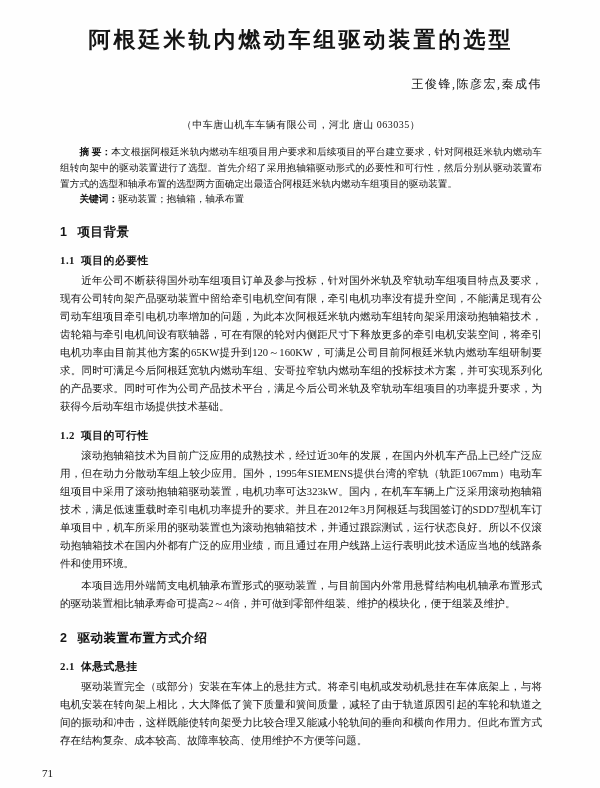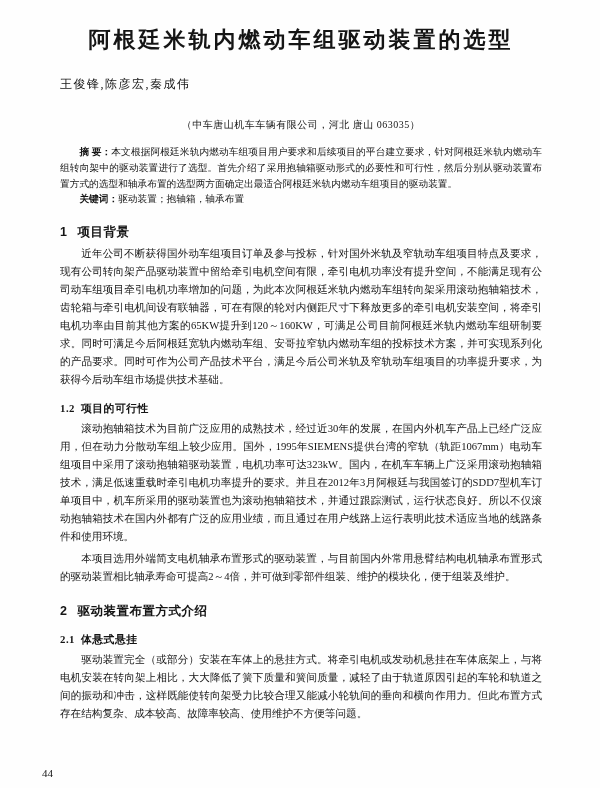--- a/index.html
+++ b/index.html
@@ -24,21 +24,21 @@
   .title {
     margin: 0;
     text-align: center;
     font-size: 22px;
     font-weight: bold;
     letter-spacing: 3px;
     font-family: "Liberation Sans", "DejaVu Sans", sans-serif;
   }
   .authors {
     margin-top: 21px;
-    text-align: left;
+    text-align: right;
     font-size: 12px;
     letter-spacing: 1.5px;
   }
   .affiliation {
     margin-top: 25px;
     text-align: center;
     font-size: 10px;
     letter-spacing: 0.5px;
   }
   .abstract {
@@ -104,34 +104,37 @@
     </div>
 
     <div class="keywords">
       <span class="label">关键词：</span><span>驱动装置；抱轴箱，轴承布置</span>
     </div>
 
     <h2 class="sec-heading">
       <span class="num">1</span><span>项目背景</span>
     </h2>
 
+    <h3 class="subsec-heading">
+      <span class="num">1.1</span><span>项目的必要性</span>
+    </h3>
     <p class="para">近年公司不断获得国外动车组项目订单及参与投标，针对国外米轨及窄轨动车组项目特点及要求，现有公司转向架产品驱动装置中留给牵引电机空间有限，牵引电机功率没有提升空间，不能满足现有公司动车组项目牵引电机功率增加的问题，为此本次阿根廷米轨内燃动车组转向架采用滚动抱轴箱技术，齿轮箱与牵引电机间设有联轴器，可在有限的轮对内侧距尺寸下释放更多的牵引电机安装空间，将牵引电机功率由目前其他方案的65KW提升到120～160KW，可满足公司目前阿根廷米轨内燃动车组研制要求。同时可满足今后阿根廷宽轨内燃动车组、安哥拉窄轨内燃动车组的投标技术方案，并可实现系列化的产品要求。同时可作为公司产品技术平台，满足今后公司米轨及窄轨动车组项目的功率提升要求，为获得今后动车组市场提供技术基础。</p>
 
     <h3 class="subsec-heading">
       <span class="num">1.2</span><span>项目的可行性</span>
     </h3>
     <p class="para">滚动抱轴箱技术为目前广泛应用的成熟技术，经过近30年的发展，在国内外机车产品上已经广泛应用，但在动力分散动车组上较少应用。国外，1995年SIEMENS提供台湾的窄轨（轨距1067mm）电动车组项目中采用了滚动抱轴箱驱动装置，电机功率可达323kW。国内，在机车车辆上广泛采用滚动抱轴箱技术，满足低速重载时牵引电机功率提升的要求。并且在2012年3月阿根廷与我国签订的SDD7型机车订单项目中，机车所采用的驱动装置也为滚动抱轴箱技术，并通过跟踪测试，运行状态良好。所以不仅滚动抱轴箱技术在国内外都有广泛的应用业绩，而且通过在用户线路上运行表明此技术适应当地的线路条件和使用环境。</p>
     <p class="para">本项目选用外端简支电机轴承布置形式的驱动装置，与目前国内外常用悬臂结构电机轴承布置形式的驱动装置相比轴承寿命可提高2～4倍，并可做到零部件组装、维护的模块化，便于组装及维护。</p>
 
     <h2 class="sec-heading">
       <span class="num">2</span><span>驱动装置布置方式介绍</span>
     </h2>
 
     <h3 class="subsec-heading">
       <span class="num">2.1</span><span>体悬式悬挂</span>
     </h3>
     <p class="para">驱动装置完全（或部分）安装在车体上的悬挂方式。将牵引电机或发动机悬挂在车体底架上，与将电机安装在转向架上相比，大大降低了簧下质量和簧间质量，减轻了由于轨道原因引起的车轮和轨道之间的振动和冲击，这样既能使转向架受力比较合理又能减小轮轨间的垂向和横向作用力。但此布置方式存在结构复杂、成本较高、故障率较高、使用维护不方便等问题。</p>
 
 
   </div>
 
-  <div class="page-number">44</div>
+  <div class="page-number">71</div>
 </div>
 
 </body></html>

